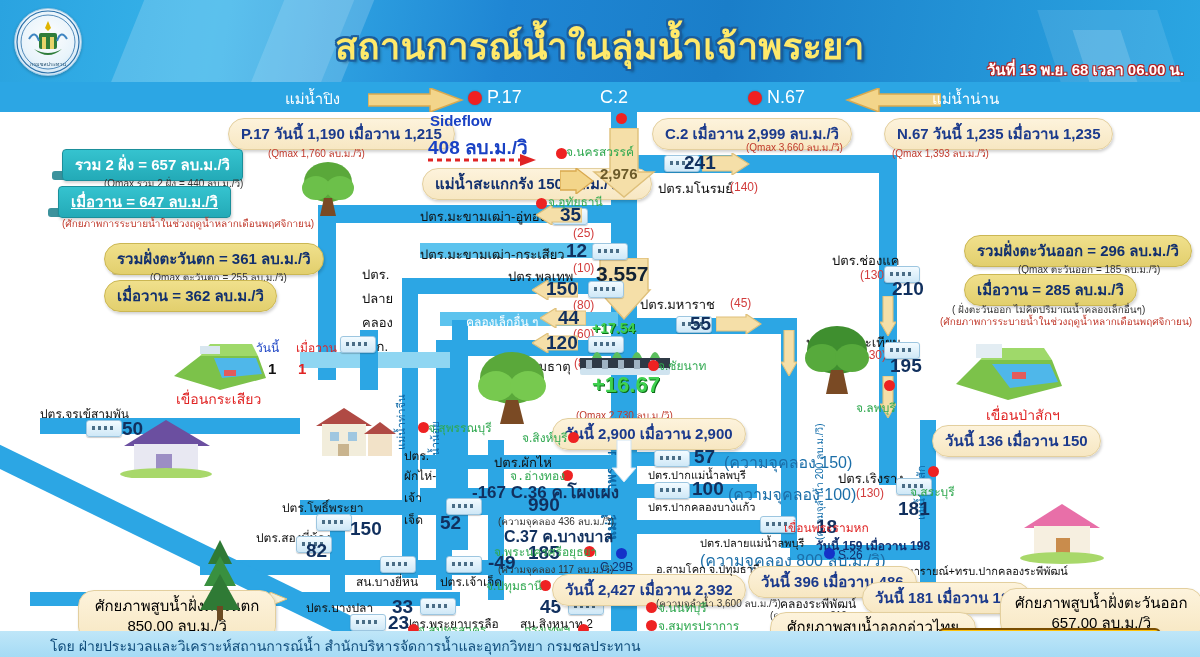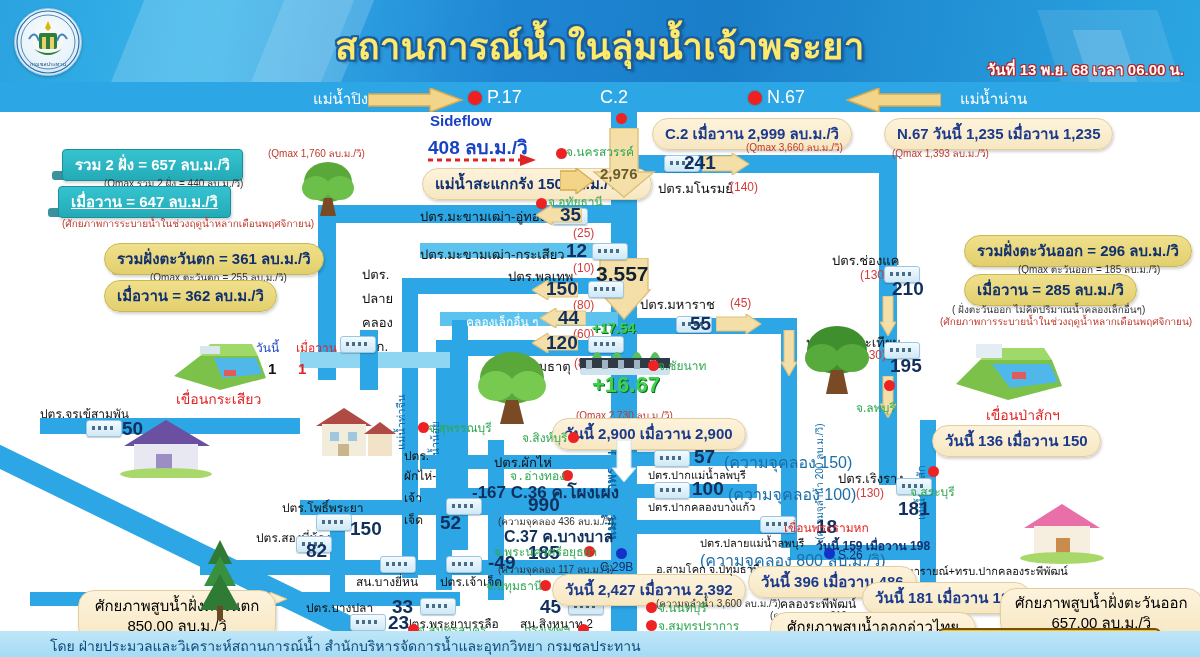--- a/index.html
+++ b/index.html
@@ -31,21 +31,21 @@
        font-size:36px;font-weight:bold;color:#ffe96a;
        text-shadow:-2px 0 #1b5e9e,0 -2px #1b5e9e,2px 0 #1b5e9e,0 2px #1b5e9e,
                    -2px -2px #1b5e9e,2px -2px #1b5e9e,-2px 2px #1b5e9e,2px 2px #1b5e9e,
                    3px 3px 3px rgba(0,0,0,.35);
        letter-spacing:.5px;}
   .datetxt{position:absolute;right:16px;top:58px;font-size:15px;font-weight:bold;color:#ffffff;
        text-shadow:1px 1px 0 #b62222,-1px -1px 0 #b62222,1px -1px 0 #b62222,-1px 1px 0 #b62222;}
 
   
   .band{position:absolute;left:0;top:82px;width:1200px;height:30px;background:#2ca6e4;}
-  .band .lbl{position:absolute;top:5px;font-size:15px;color:#ffffff;margin-left:28px;}
+  .band .lbl{position:absolute;top:5px;font-size:15px;color:#ffffff;}
   .band .pt{position:absolute;top:5px;font-size:18px;color:#ffffff;}
   .dotred{width:14px;height:14px;border-radius:50%;background:#ef2020;display:inline-block;
           vertical-align:-2px;margin-right:5px;box-shadow:0 0 2px rgba(0,0,0,.3);}
 
   
   .w{position:absolute;background:#2ca6e4;}
   .wl{position:absolute;background:#5cc3ee;}
   .wp{position:absolute;background:#8fd6f2;}
 
   
@@ -168,20 +168,23 @@
 
   <div class="w" style="left:-30px;top:430px;width:520px;height:22px;transform:rotate(26deg);transform-origin:left top;"></div>
   <div class="w" style="left:40px;top:418px;width:260px;height:16px"></div>
   <div class="vert" style="left:200px;top:512px;font-size:11px;color:#ffffff;transform:rotate(-26deg);">คลองสองพี่น้อง</div>
 
   <div class="wp" style="left:300px;top:352px;width:150px;height:16px"></div>
   <div class="w" style="left:360px;top:330px;width:18px;height:60px"></div>
   <div class="w" style="left:452px;top:320px;width:16px;height:230px"></div>
   <div class="w" style="left:300px;top:500px;width:60px;height:15px"></div>
 
+  <div class="bub" style="left:228px;top:118px;">
+    <span style="color:#1b3a8c;font-weight:bold;">P.17 วันนี้ 1,190 เมื่อวาน 1,215</span>
+  </div>
   <div class="note" style="left:268px;top:146px;">(Qmax 1,760 ลบ.ม./วิ)</div>
 
   <div class="shadowbar t" style="left:52px;top:171px;width:120px;"></div>
   <div class="bub teal" style="left:62px;top:149px;font-weight:bold;">รวม 2 ฝั่ง =   657  ลบ.ม./วิ</div>
   <div class="note" style="left:104px;top:176px;color:#333;">(Qmax รวม 2 ฝั่ง = 440 ลบ.ม./วิ)</div>
   <div class="shadowbar t" style="left:48px;top:208px;width:120px;"></div>
   <div class="bub teal" style="left:58px;top:186px;font-weight:bold;text-decoration:underline;">เมื่อวาน =   647   ลบ.ม./วิ</div>
   <div class="note" style="left:62px;top:216px;">(ศักยภาพการระบายน้ำในช่วงฤดูน้ำหลากเดือนพฤศจิกายน)</div>
 
   <div class="shadowbar" style="left:112px;top:266px;width:130px;"></div>

